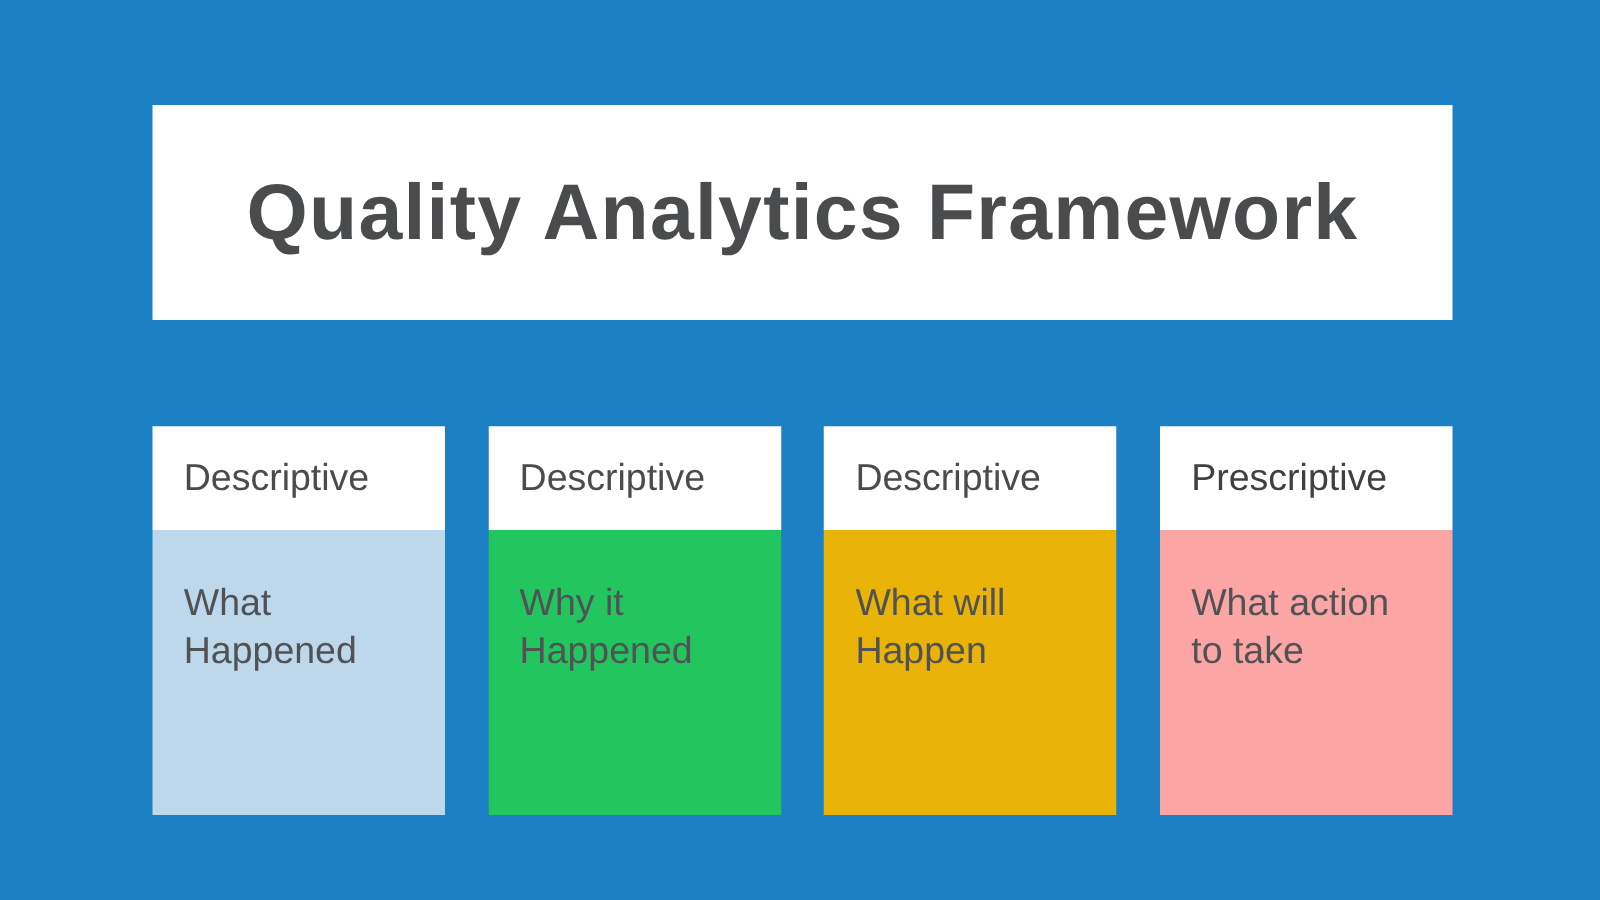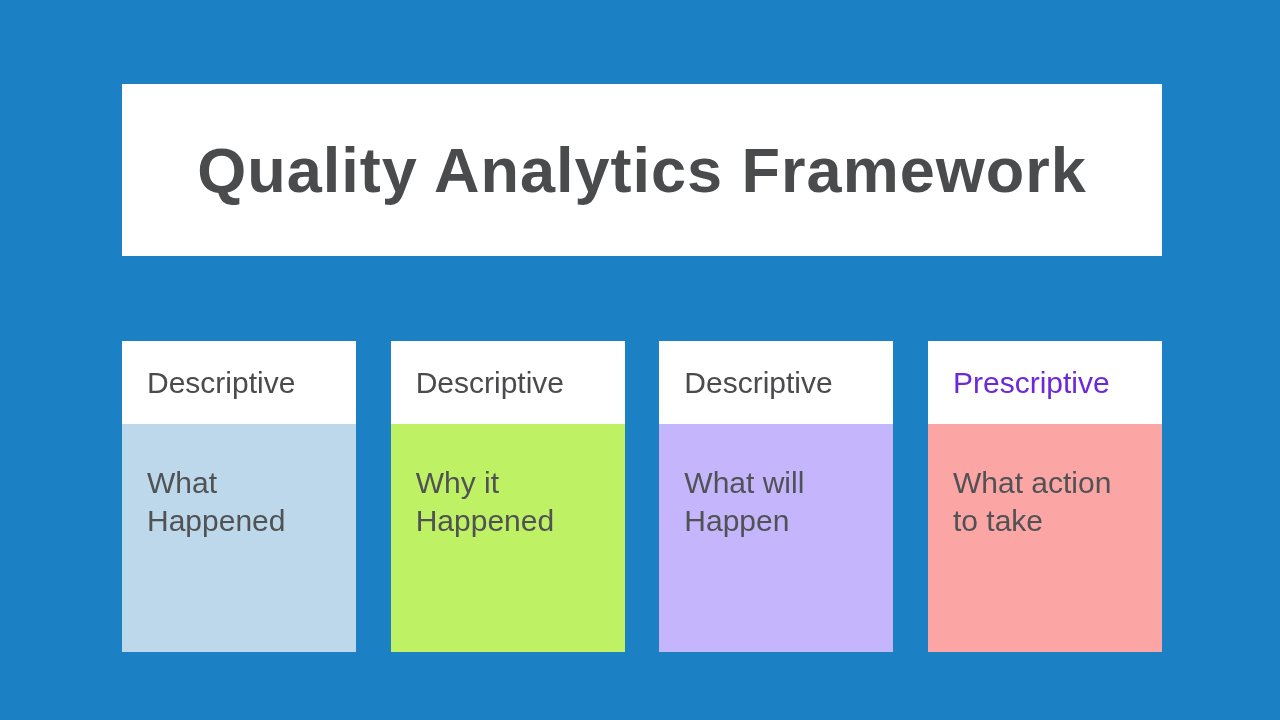--- a/index.html
+++ b/index.html
@@ -91,37 +91,37 @@
       </div>
       <div class="card-body" style="background: rgb(188, 216, 234);">
         <div class="card-body-text" style="color: rgb(80, 82, 84);">What Happened</div>
       </div>
     </div>
 
     <div class="card">
       <div class="card-header">
         <span class="card-header-label" style="color: rgb(74, 75, 77);">Descriptive</span>
       </div>
-      <div class="card-body" style="background: #bef264;">
+      <div class="card-body" style="background: #22c55e;">
         <div class="card-body-text" style="color: rgb(80, 82, 84);">Why it Happened</div>
       </div>
     </div>
 
     <div class="card">
       <div class="card-header">
         <span class="card-header-label" style="color: rgb(74, 75, 77);">Descriptive</span>
       </div>
-      <div class="card-body" style="background: #c4b5fd;">
+      <div class="card-body" style="background: #eab308;">
         <div class="card-body-text" style="color: rgb(80, 82, 84);">What will Happen</div>
       </div>
     </div>
 
     <div class="card">
       <div class="card-header">
-        <span class="card-header-label" style="color: #6d28d9;">Prescriptive</span>
+        <span class="card-header-label" style="color: #404040;">Prescriptive</span>
       </div>
       <div class="card-body" style="background: #fca5a5;">
         <div class="card-body-text" style="color: rgb(80, 82, 84);">What action to take</div>
       </div>
     </div>
 
   </div>
 </div>
 
 </body></html>

